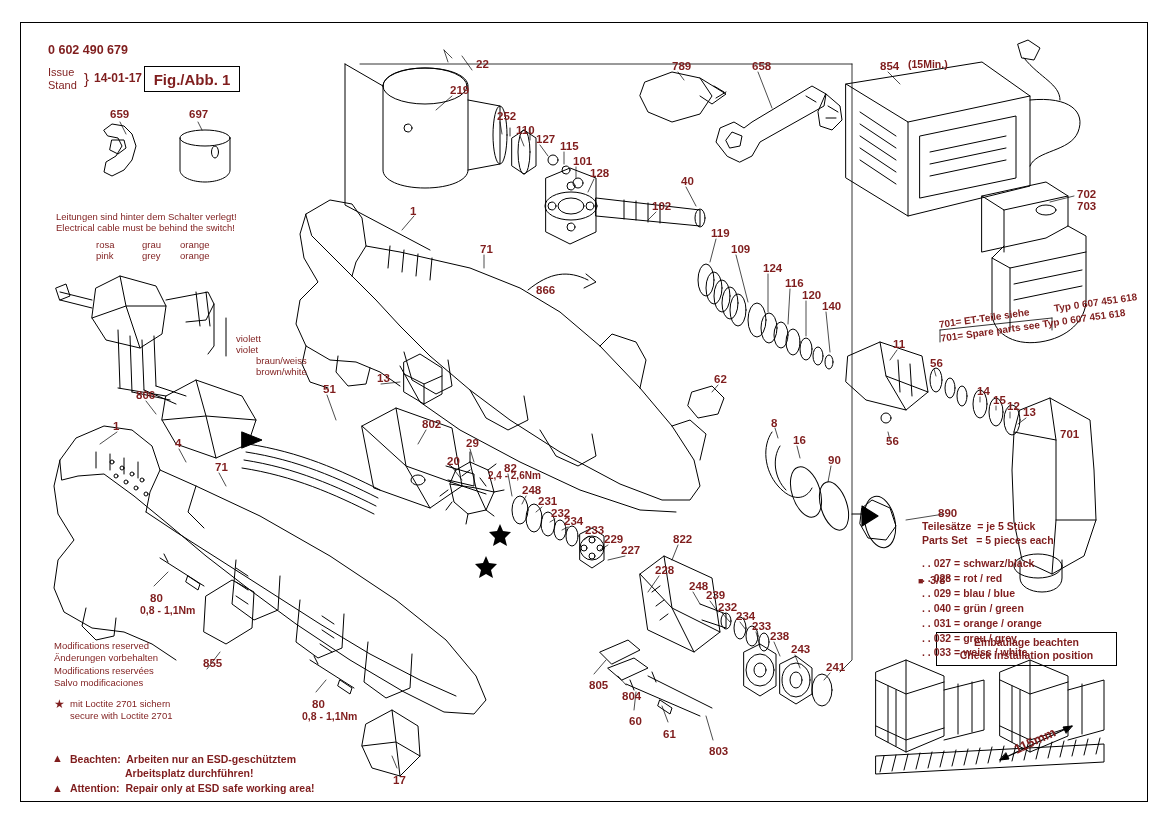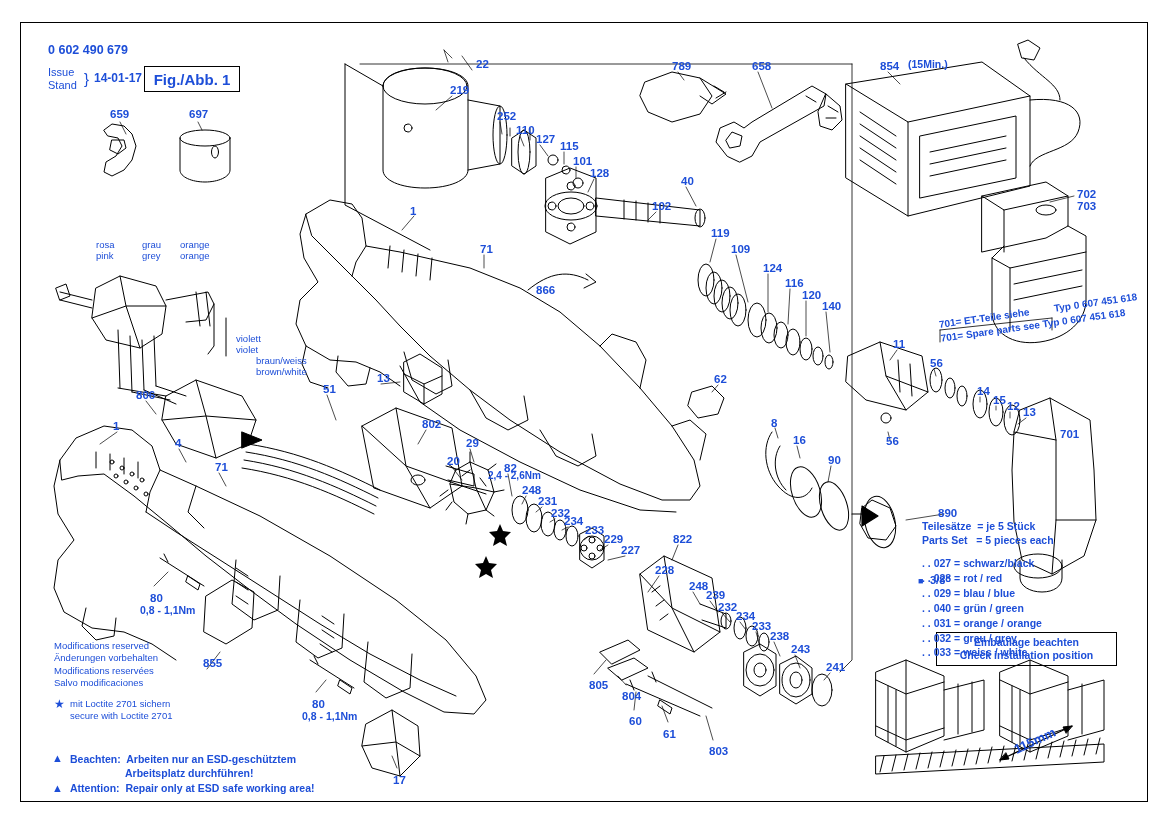--- a/index.html
+++ b/index.html
@@ -6,21 +6,21 @@
     margin: 0;
     padding: 0;
     background: #ffffff;
   }
   #page {
     position: relative;
     width: 1169px;
     height: 826px;
     background: #ffffff;
     font-family: "Liberation Sans", sans-serif;
-    color: #1d4ed8;
+    color: #7f1d1d;
     overflow: hidden;
   }
   .frame {
     position: absolute;
     left: 20px;
     top: 22px;
     width: 1128px;
     height: 780px;
     border: 1.2px solid #000;
     box-sizing: border-box;
@@ -447,20 +447,22 @@
 
   <div class="num" style="left:48px; top:44px; font-size:12.5px;">0 602 490 679</div>
   <div class="lbl" style="left:48px; top:66px; font-size:11px;">Issue
 Stand</div>
   <div class="lbl" style="left:84px; top:70px; font-size:15px;">}</div>
   <div class="lbl" style="left:94px; top:72px; font-size:12px; font-weight:bold;">14-01-17</div>
   <div class="fig-box">
     <span>Fig./Abb. 1</span>
   </div>
 
+  <div class="lbl small" style="left:56px; top:212px;">Leitungen sind hinter dem Schalter verlegt!
+Electrical cable must be behind the switch!</div>
 
   <div class="lbl small" style="left:96px; top:240px;">rosa
 pink</div>
   <div class="lbl small" style="left:142px; top:240px;">grau
 grey</div>
   <div class="lbl small" style="left:180px; top:240px;">orange
 orange</div>
   <div class="lbl small" style="left:236px; top:334px;">violett
 violet</div>
   <div class="lbl small" style="left:256px; top:356px;">braun/weiss

